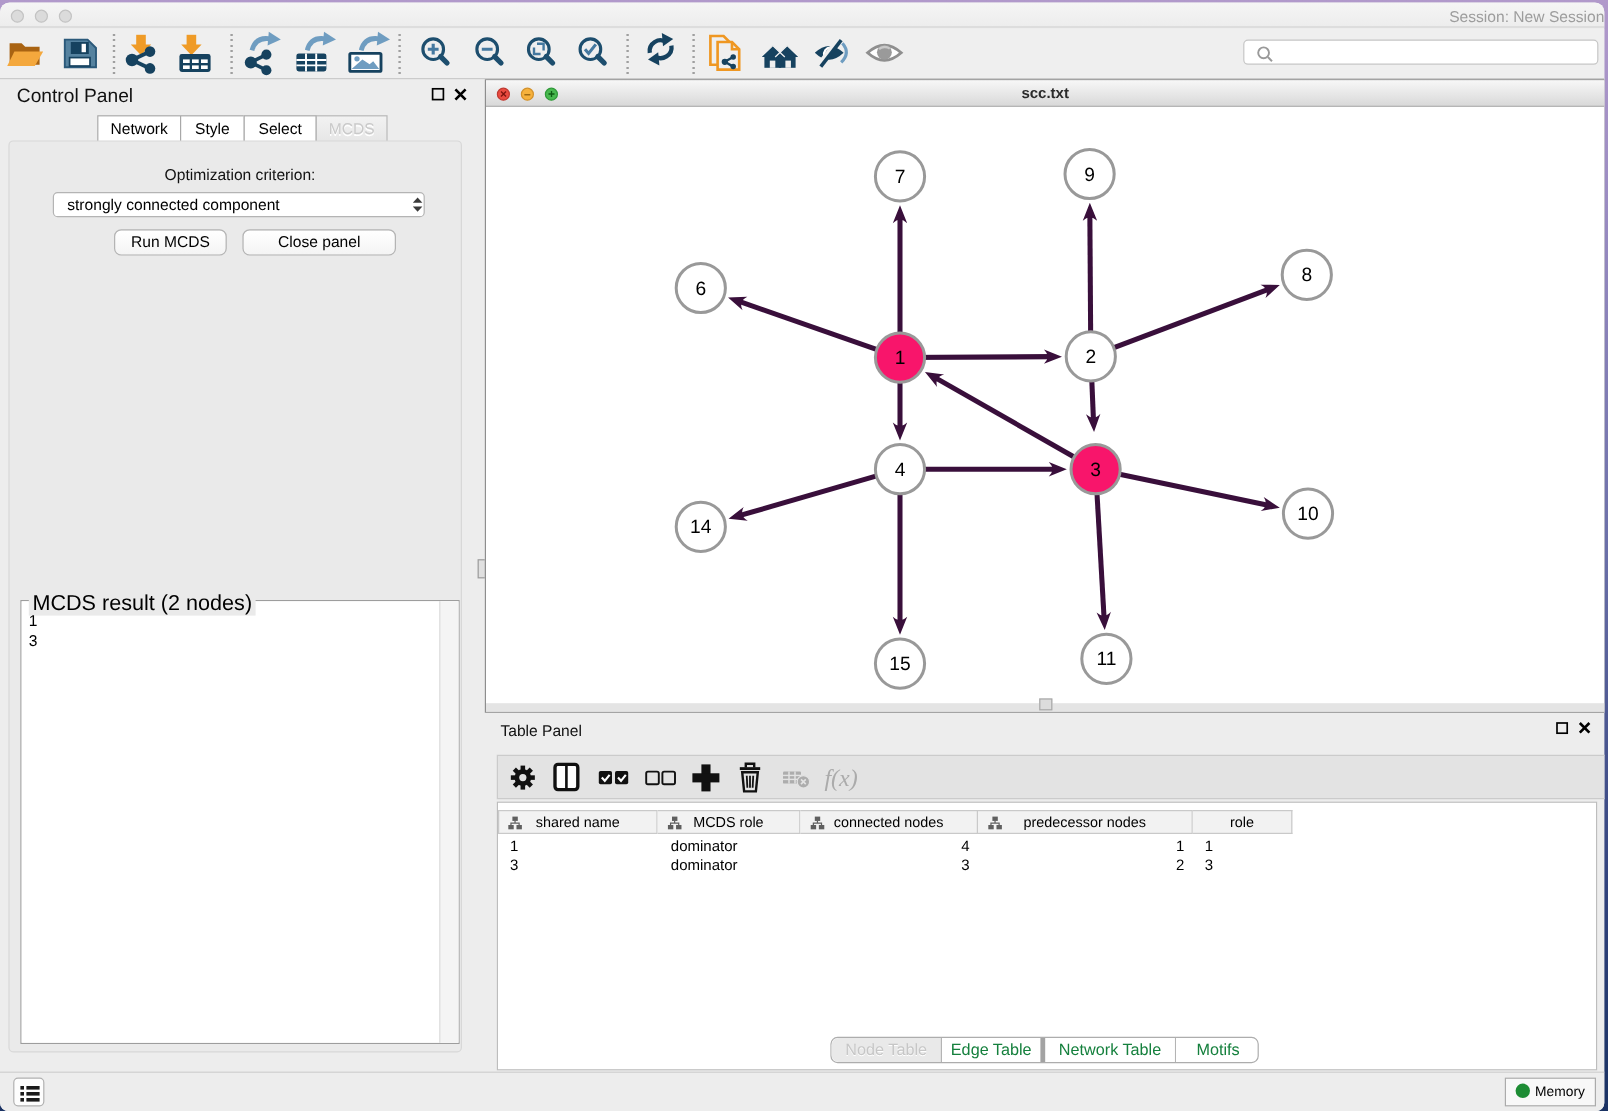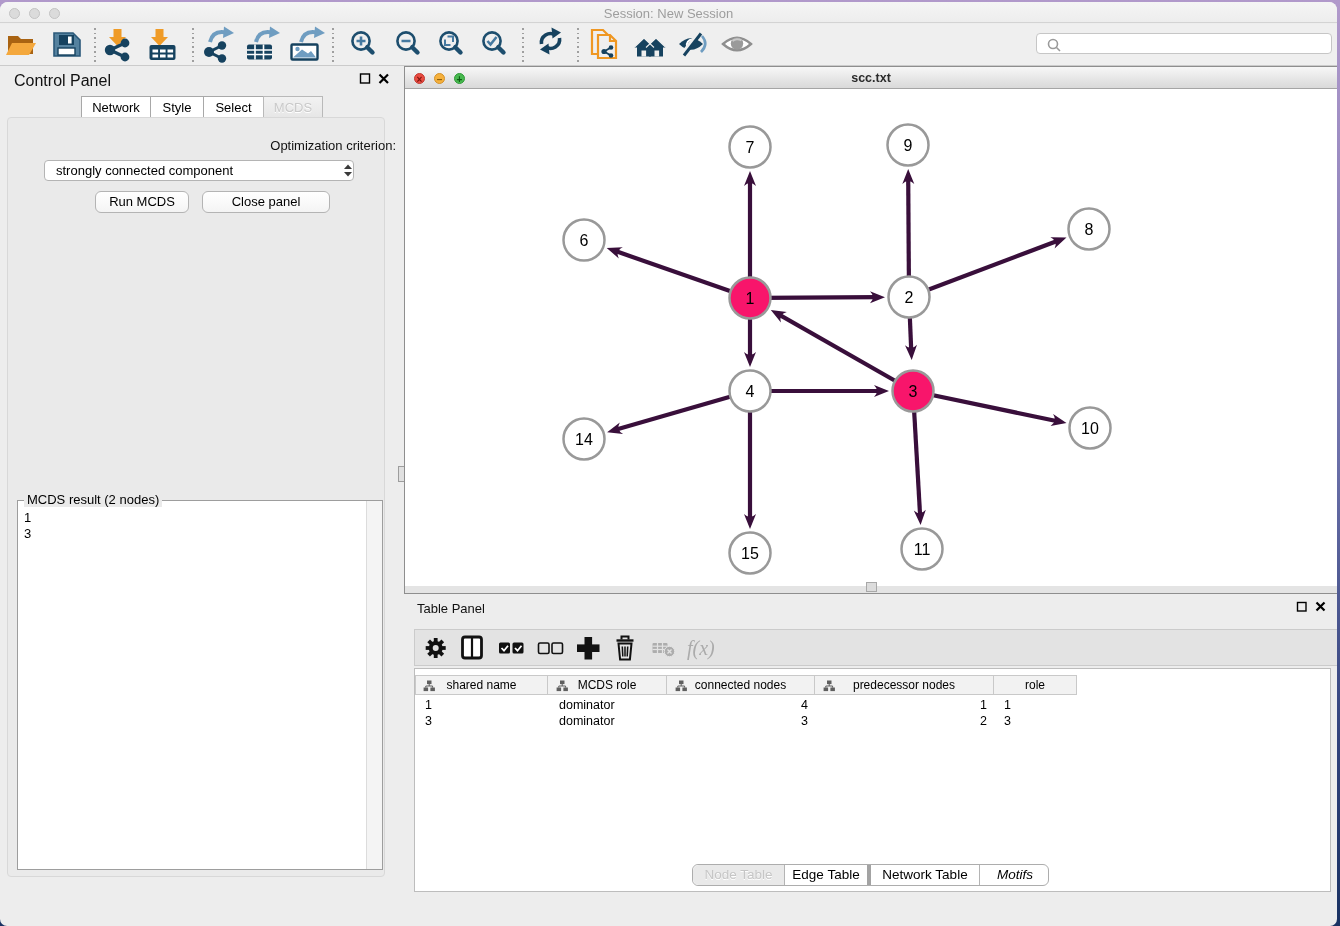--- a/index.html
+++ b/index.html
@@ -3,53 +3,53 @@
 <meta charset="utf-8">
 <style>
 * { margin:0; padding:0; box-sizing:border-box; }
 html,body { width:1340px; height:926px; overflow:hidden; }
 body { font-family:"Liberation Sans", sans-serif; background:linear-gradient(180deg,#b199cb 0%,#9b8cc2 18%,#6a6fa8 50%,#31427c 80%,#1a3263 100%); position:relative; }
 #win { position:absolute; left:0; top:2px; width:1337px; height:924px; background:#ededed; border-radius:8px 8px 7px 7px; overflow:hidden; }
 .abs { position:absolute; }
 
 #titlebar { left:0; top:0; width:1337px; height:21px; background:linear-gradient(#f5f5f5,#ededed); border-bottom:1px solid #d3d3d3; }
 .tl { position:absolute; top:5.5px; width:11px; height:11px; border-radius:50%; background:#dbdbdb; border:1px solid #c3c3c3; }
-#wtitle { position:absolute; top:4px; left:0; width:1337px; text-align:center; font-size:13px; color:#9d9d9d; }
+#wtitle { position:absolute; top:4px; left:0; width:1337px; text-align:right; font-size:13px; color:#9d9d9d; }
 
 #toolbar { left:0; top:22px; width:1337px; height:42px; background:#efefef; border-bottom:1px solid #cbcbcb; }
 .sep { position:absolute; top:4px; height:36px; width:1.6px; background:repeating-linear-gradient(180deg,#9f9f9f 0 1.6px,transparent 1.6px 4.6px); }
 #searchbox { position:absolute; left:1036px; top:9px; width:296px; height:21px; background:#fff; border:1px solid #c6c6c6; border-radius:4px; }
 
 #cp-title { left:14px; top:70px; font-size:16px; color:#111; }
 .tab { position:absolute; top:94px; height:23px; background:#fff; border:1px solid #a8a8a8; font-size:13px; text-align:center; line-height:21px; color:#000; }
 #cp-box { left:7px; top:115px; width:378px; height:760px; background:#eaeaea; border:1px solid #d8d8d8; border-radius:4px; }
-#opt-label { left:4px; top:136px; width:392px; text-align:right; font-size:13px; color:#111; }
+#opt-label { left:4px; top:136px; width:392px; text-align:center; font-size:13px; color:#111; }
 #dropdown { left:44px; top:158px; width:310px; height:21px; background:#fff; border:1px solid #b4b4b4; border-radius:4px; font-size:13px; line-height:19px; padding-left:11px; color:#000; }
 .btn { position:absolute; top:189px; height:22px; background:linear-gradient(#ffffff,#f4f4f4); border:1px solid #b4b4b4; border-radius:6px; font-size:13px; text-align:center; line-height:20px; color:#000; }
 #fieldset { left:17px; top:498px; width:366px; height:370px; border:1px solid #9d9d9d; }
-#fs-label { left:24px; top:490px; font-size:13px; color:#000; background:#eaeaea; padding:0 3px; }
+#fs-label { left:24px; top:490px; font-size:18px; color:#000; background:#eaeaea; padding:0 3px; }
 #fs-inner { left:18px; top:499px; width:364px; height:368px; background:#fff; }
 #fs-track { left:366px; top:499px; width:16px; height:368px; background:#f4f4f4; border-left:1px solid #dcdcdc; }
 #fs-text { left:24px; top:508px; font-size:13px; color:#000; line-height:16px; }
 #grip { left:398px; top:464px; width:7px; height:16px; background:#e0e0e0; border:1px solid #9d9d9d; }
 
 #frame { left:404px; top:64px; width:934px; height:528px; border:1px solid #8e8e8e; background:#fff; }
 #ftitle { position:absolute; left:0; top:0; width:932px; height:22px; background:linear-gradient(#f7f7f7,#d9d9d9); border-bottom:1px solid #a5a5a5; }
 #ftext { position:absolute; left:0; top:4px; width:932px; text-align:center; font-size:12.5px; font-weight:bold; color:#2b2b2b; }
 .mac { position:absolute; top:5.5px; width:11px; height:11px; border-radius:50%; font-size:10px; line-height:11px; text-align:center; font-weight:bold; }
 #fbottom { position:absolute; left:0; top:519px; width:932px; height:7px; background:#e4e4e4; }
 #fhandle { position:absolute; left:461px; top:515px; width:11px; height:10px; background:#dcdcdc; border:1px solid #a8a8a8; }
 
 #tp-title { left:417px; top:599px; font-size:13px; color:#111; }
 #tp-toolbar { left:414px; top:627px; width:951px; height:37px; background:#e3e3e3; border:1px solid #cbcbcb; }
 #tp-table { left:414px; top:666px; width:917px; height:224px; background:#fff; border:1px solid #bdbdbd; }
 .hc { position:absolute; top:6px; height:20px; background:#f2f2f2; border:1px solid #c9c9c9; border-left:none; font-size:12px; text-align:center; line-height:19px; color:#000; }
 .cell { position:absolute; font-size:12.5px; color:#000; }
 #seg { left:692px; top:862px; width:357px; height:22px; background:#fff; border:1px solid #adadad; border-radius:6px; }
-.segc { position:absolute; top:0; height:20px; font-size:13.5px; text-align:center; line-height:20px; color:#000000; }
+.segc { position:absolute; top:0; height:20px; font-size:13.5px; text-align:center; line-height:20px; color:#15803d; }
 
 #statusbar { left:0; top:891px; width:1337px; height:33px; background:#ededed; border-top:1px solid #cfcfcf; }
 #sb-btn { position:absolute; left:11px; top:4px; width:26px; height:24px; background:#fdfdfd; border:1px solid #b1b1b1; border-radius:4px; }
 #mem-btn { position:absolute; left:1254px; top:4px; width:76px; height:24px; background:#f8f8f8; border:1px solid #ababab; font-size:11.5px; line-height:22px; text-align:center; color:#000; }
 svg { position:absolute; overflow:visible; }
 </style>
 </head>
 <body>
 <div id="win">
   <div class="abs" id="titlebar">
@@ -375,16 +375,31 @@
 <div class="cell" style="left:144px;top:45px">dominator</div>
 <div class="cell" style="left:252px;top:45px;width:141px;text-align:right">3</div>
 <div class="cell" style="left:400px;top:45px;width:172px;text-align:right">2</div>
 <div class="cell" style="left:589px;top:45px">3</div>
 
   </div>
   <div class="abs" id="seg">
     <div class="segc" style="left:0;width:91px;background:#e9e9e9;color:#c6c6c6;text-shadow:0 1px 0 #fff;border-radius:6px 0 0 6px;">Node Table</div>
     <div class="segc" style="left:91px;width:83px;border-left:1px solid #b4b4b4;">Edge Table</div>
     <div class="segc" style="left:174px;width:112px;border-left:4px solid #a3a3a3;">Network Table</div>
-    <div class="segc" style="left:286px;width:71px;border-left:1px solid #b4b4b4;border-radius:0 6px 6px 0;font-style:italic;">Motifs</div>
-  </div>
-
+    <div class="segc" style="left:286px;width:71px;border-left:1px solid #b4b4b4;border-radius:0 6px 6px 0;">Motifs</div>
+  </div>
+
+  <div class="abs" id="statusbar">
+    <div id="sb-btn">
+        <svg width="24" height="22" style="left:1px;top:1px">
+          <g fill="#1a1a1a">
+            <rect x="4" y="5" width="3" height="3"></rect>
+            <rect x="9" y="5" width="11" height="3"></rect>
+            <rect x="4" y="10" width="3" height="3"></rect>
+            <rect x="9" y="10" width="11" height="3"></rect>
+            <rect x="4" y="15" width="3" height="3"></rect>
+            <rect x="9" y="15" width="11" height="3"></rect>
+          </g>
+        </svg>
+      </div>
+    <div id="mem-btn"><span style="display:inline-block;width:12px;height:12px;border-radius:50%;background:#1d8c34;vertical-align:-2px;margin-right:4px"></span>Memory</div>
+  </div>
 </div>
 
 </body></html>

